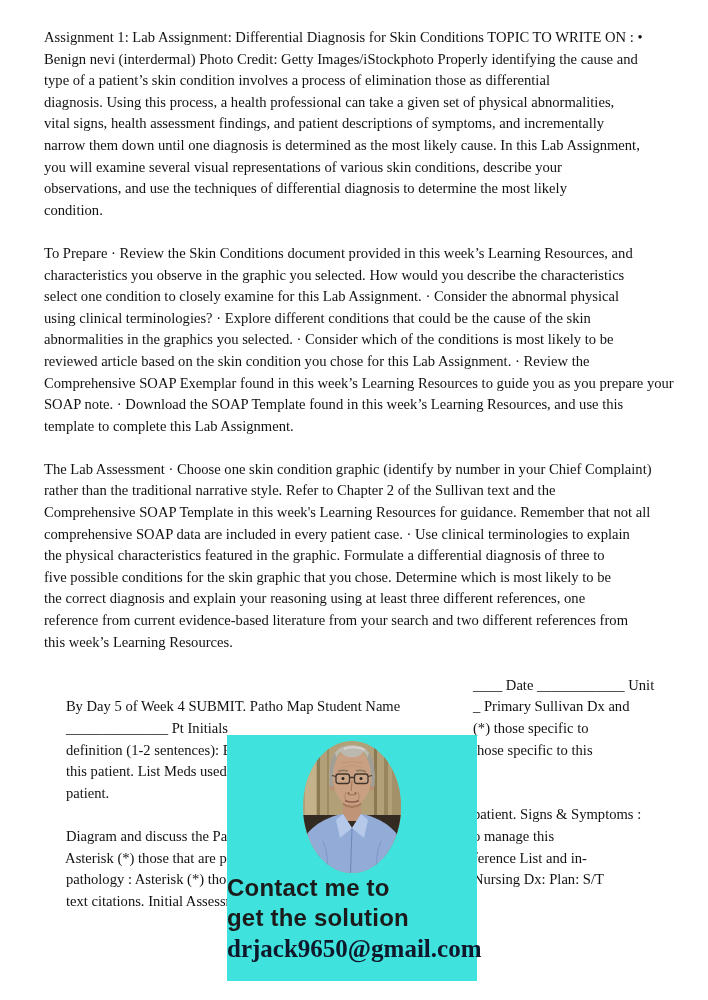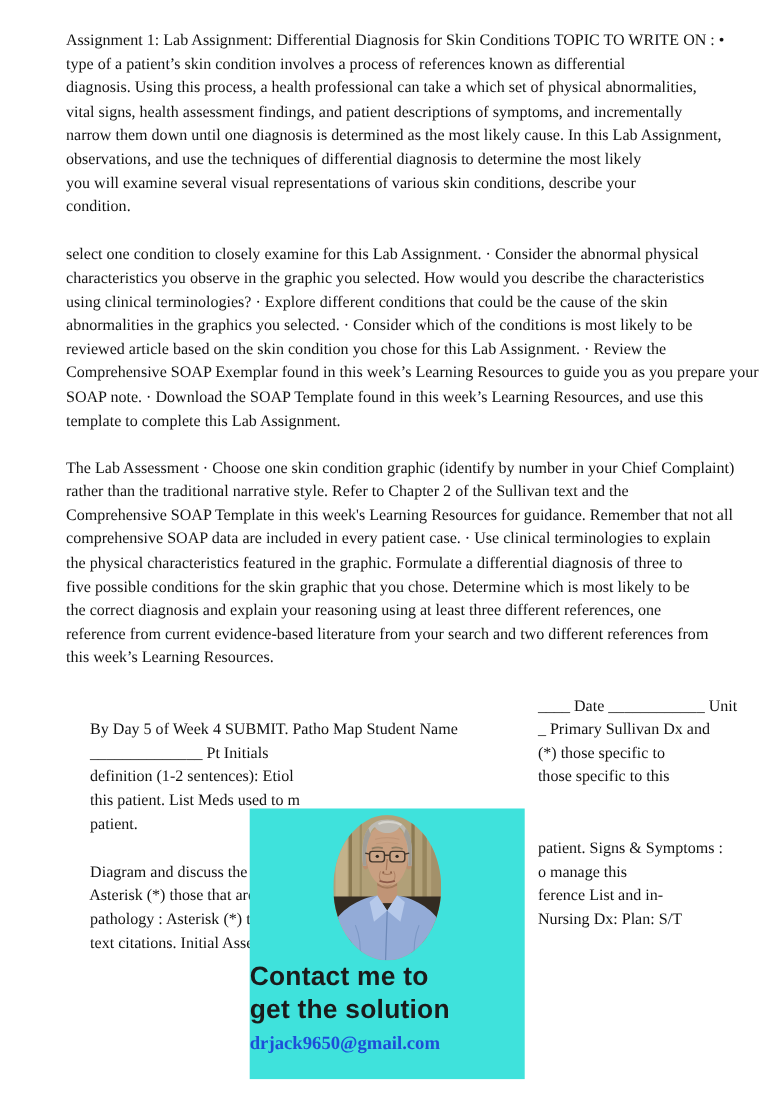--- a/index.html
+++ b/index.html
@@ -3,21 +3,21 @@
 <meta charset="utf-8">
 <style>
   html, body {
     margin: 0; padding: 0;
     width: 708px; height: 1000px;
     background: #ffffff;
     overflow: hidden;
   }
   .doc {
     position: relative;
-    padding: 27px 30px 0 60px;
+    padding: 27px 30px 0 44px;
     font-family: "Liberation Serif", "DejaVu Serif", serif;
     font-size: 14.6px;
     line-height: 21.6px;
     color: #121212;
   }
   .para { margin: 0 0 21.6px 0; }
   .ln {
     white-space: pre;
     position: relative;
     height: 21.6px;
@@ -47,45 +47,47 @@
     font-weight: 700;
     font-size: 24px;
     line-height: 30px;
     color: #1b1b1b;
     letter-spacing: 0.2px;
     margin-top: 0;
   }
   .ad .email {
     font-family: "Liberation Serif", "DejaVu Serif", serif;
     font-weight: 700;
-    font-size: 17px;
+    font-size: 25px;
     line-height: 26px;
-    color: #1d4ed8;
+    color: #0f172a;
     margin-top: 3px;
   }
 </style>
 </head>
 <body>
 
 <div class="doc">
 
   <div class="para">
     <div class="ln">Assignment 1: Lab Assignment: Differential Diagnosis for Skin Conditions TOPIC TO WRITE ON : •</div>
-    <div class="ln">type of a patient’s skin condition involves a process of references known as differential</div>
-    <div class="ln">diagnosis. Using this process, a health professional can take a which set of physical abnormalities,</div>
+    <div class="ln">Benign nevi (interdermal) Photo Credit: Getty Images/iStockphoto Properly identifying the cause and</div>
+    <div class="ln">type of a patient’s skin condition involves a process of elimination those as differential</div>
+    <div class="ln">diagnosis. Using this process, a health professional can take a given set of physical abnormalities,</div>
     <div class="ln">vital signs, health assessment findings, and patient descriptions of symptoms, and incrementally</div>
     <div class="ln">narrow them down until one diagnosis is determined as the most likely cause. In this Lab Assignment,</div>
+    <div class="ln">you will examine several visual representations of various skin conditions, describe your</div>
     <div class="ln">observations, and use the techniques of differential diagnosis to determine the most likely</div>
-    <div class="ln">you will examine several visual representations of various skin conditions, describe your</div>
     <div class="ln">condition.</div>
   </div>
 
   <div class="para">
+    <div class="ln">To Prepare · Review the Skin Conditions document provided in this week’s Learning Resources, and</div>
+    <div class="ln">characteristics you observe in the graphic you selected. How would you describe the characteristics</div>
     <div class="ln">select one condition to closely examine for this Lab Assignment. · Consider the abnormal physical</div>
-    <div class="ln">characteristics you observe in the graphic you selected. How would you describe the characteristics</div>
     <div class="ln">using clinical terminologies? · Explore different conditions that could be the cause of the skin</div>
     <div class="ln">abnormalities in the graphics you selected. · Consider which of the conditions is most likely to be</div>
     <div class="ln">reviewed article based on the skin condition you chose for this Lab Assignment. · Review the</div>
     <div class="ln">Comprehensive SOAP Exemplar found in this week’s Learning Resources to guide you as you prepare your</div>
     <div class="ln">SOAP note. · Download the SOAP Template found in this week’s Learning Resources, and use this</div>
     <div class="ln">template to complete this Lab Assignment.</div>
   </div>
 
   <div class="para">
     <div class="ln">The Lab Assessment · Choose one skin condition graphic (identify by number in your Chief Complaint)</div>

